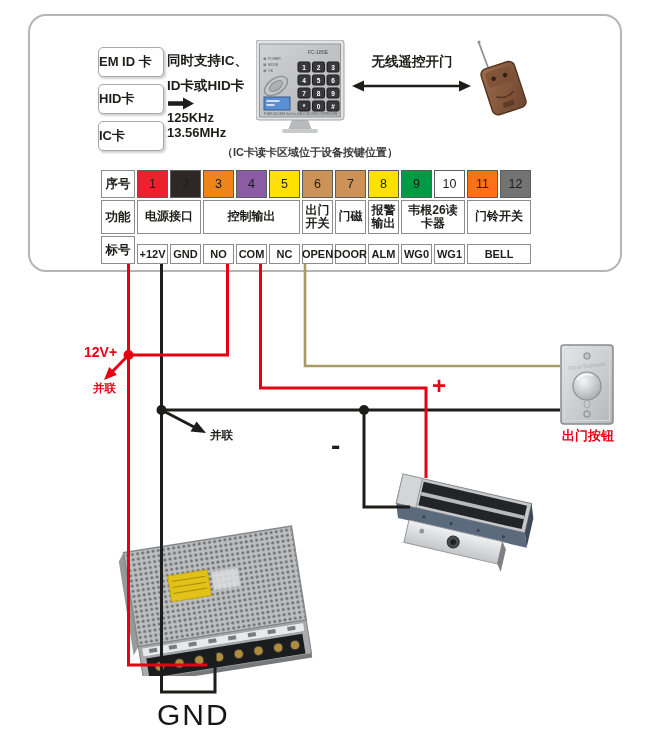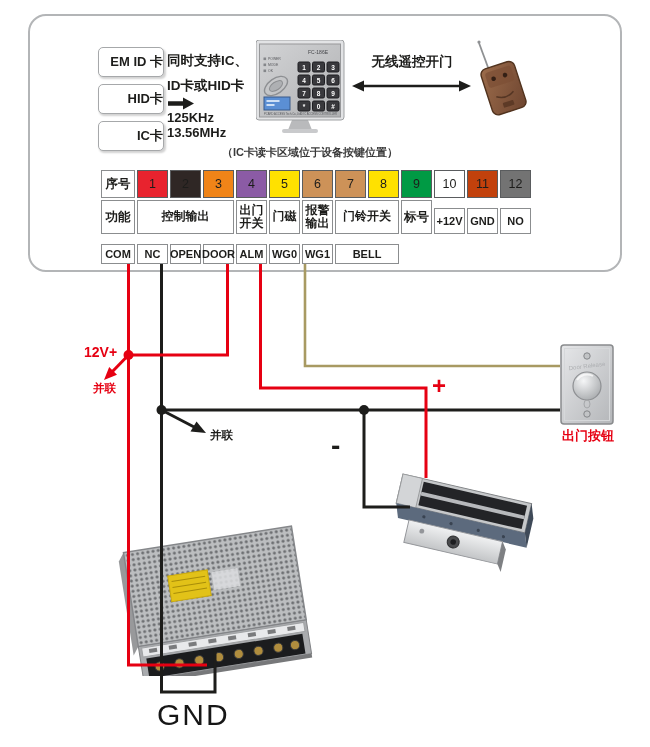--- a/index.html
+++ b/index.html
@@ -5,21 +5,21 @@
   html,body{margin:0;padding:0;background:#fff;}
   .stage{
     position:relative;width:650px;height:747px;background:#fff;overflow:hidden;
     font-family:"Liberation Sans","DejaVu Sans",sans-serif;color:#1d1d1b;
   }
   .abs{position:absolute;}
   
   .panel{left:28px;top:14px;width:590px;height:254px;border:2.5px solid #b3b5b7;border-radius:18px;background:#fff;}
   
   .card{left:98px;width:64px;height:28px;background:#fff;border:1.5px solid #a6a8aa;border-radius:5px;
-        box-shadow:1.5px 2px 2px rgba(0,0,0,.18);display:flex;align-items:center;justify-content:flex-end;
+        box-shadow:1.5px 2px 2px rgba(0,0,0,.18);display:flex;align-items:center;justify-content:flex-start;
         font-size:13px;font-weight:bold;}
   .t{white-space:nowrap;}
   .bold{font-weight:bold;}
   .red{color:#e60012;}
   
   .wiretable{left:77px;top:170px;display:grid;grid-template-columns:34px repeat(12,31px);
              grid-template-rows:28px 34px 28px;gap:2px;padding-left:24px;}
   .cell{display:flex;align-items:center;justify-content:center;text-align:center;
         background:#fff;border:1px solid #8b8d8f;font-size:12px;line-height:1.12;}
   .cell.hdr{font-weight:bold;font-size:12.5px;}
@@ -142,28 +142,30 @@
     <div class="cell num" style="background: rgb(232, 35, 46);">1</div>
     <div class="cell num" style="background: rgb(47, 39, 37);">2</div>
     <div class="cell num" style="background: rgb(240, 132, 24);">3</div>
     <div class="cell num" style="background: rgb(139, 91, 165);">4</div>
     <div class="cell num" style="background: rgb(255, 225, 0);">5</div>
     <div class="cell num" style="background: rgb(205, 146, 88);">6</div>
     <div class="cell num" style="background: rgb(205, 146, 88);">7</div>
     <div class="cell num" style="background: rgb(255, 225, 0);">8</div>
     <div class="cell num" style="background: rgb(0, 154, 68);">9</div>
     <div class="cell num" style="background: rgb(255, 255, 255);">10</div>
-    <div class="cell num" style="background: #c2410c;">11</div>
+    <div class="cell num" style="background: #f97316;">11</div>
     <div class="cell num" style="background: #737373;">12</div>
 
     <div class="cell hdr">功能</div>
+    <div class="cell fn sp2">电源接口</div>
     <div class="cell fn sp3">控制输出</div>
     <div class="cell fn">出门开关</div>
     <div class="cell fn">门磁</div>
     <div class="cell fn">报警输出</div>
+    <div class="cell fn sp2">韦根26读卡器</div>
     <div class="cell fn sp2">门铃开关</div>
 
     <div class="cell hdr">标号</div>
     <div class="cell tm">+12V</div>
     <div class="cell tm">GND</div>
     <div class="cell tm">NO</div>
     <div class="cell tm">COM</div>
     <div class="cell tm">NC</div>
     <div class="cell tm">OPEN</div>
     <div class="cell tm">DOOR</div>

